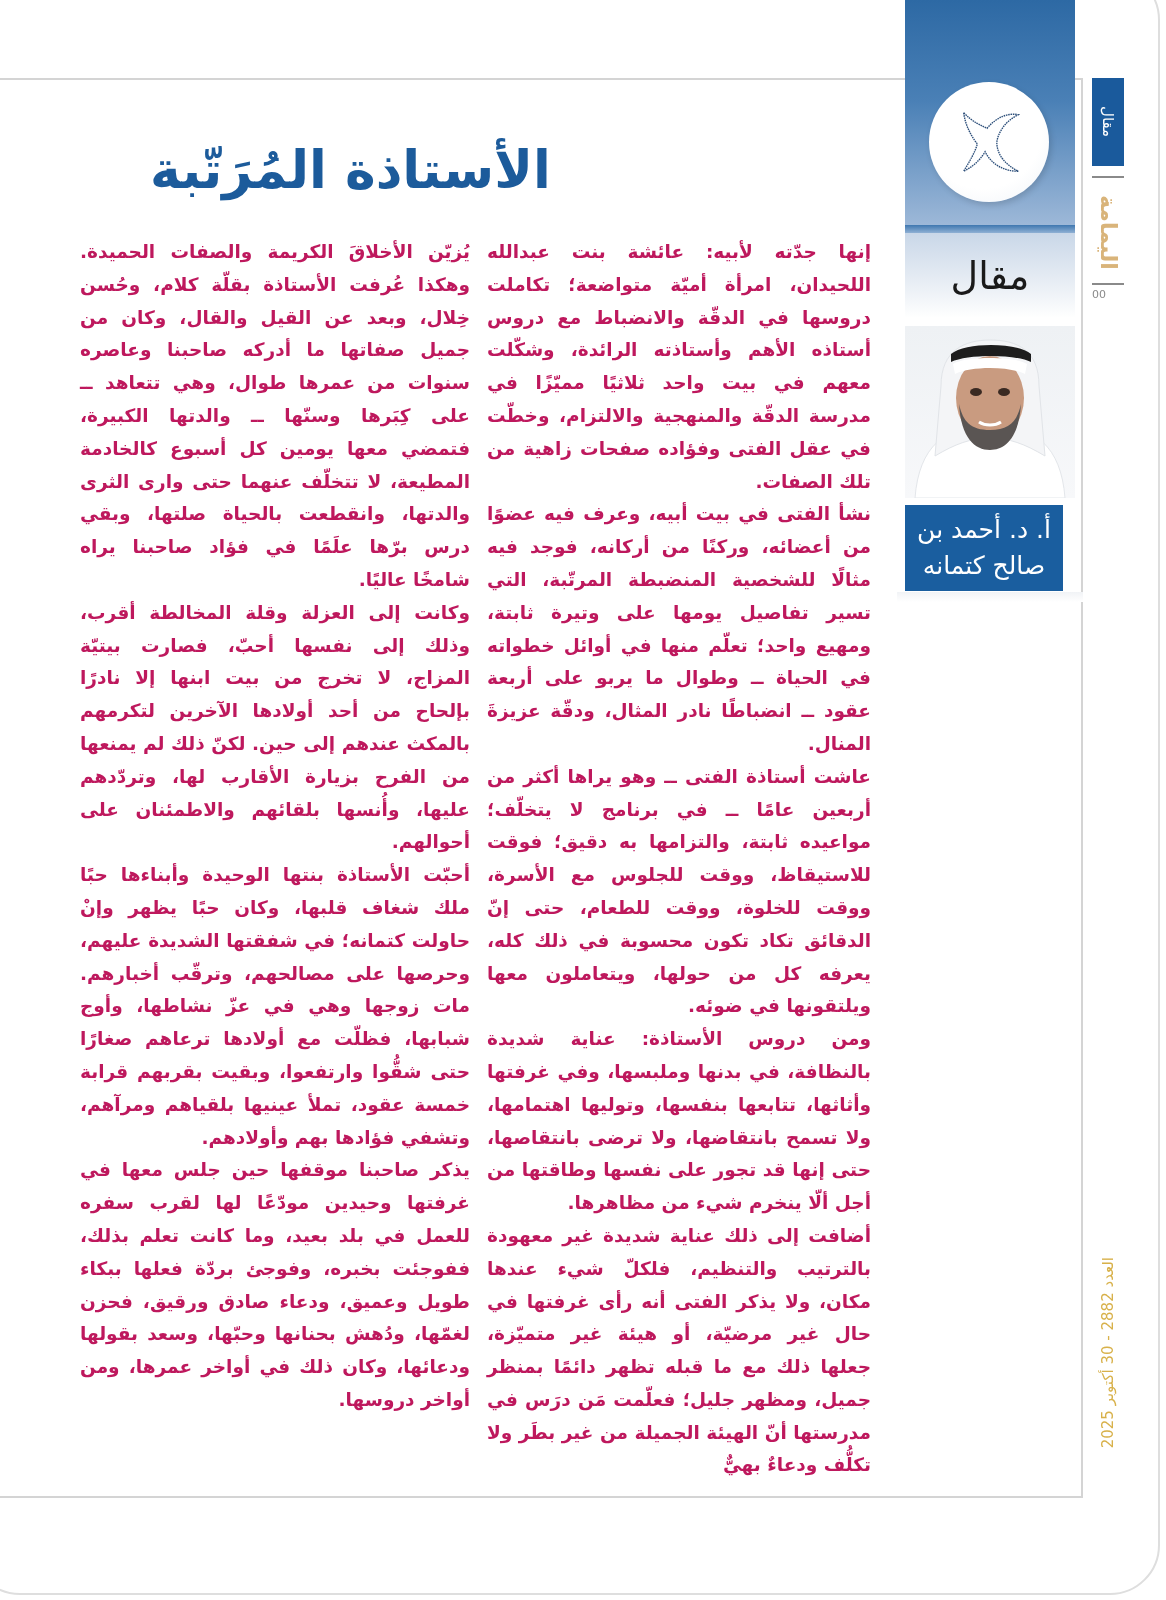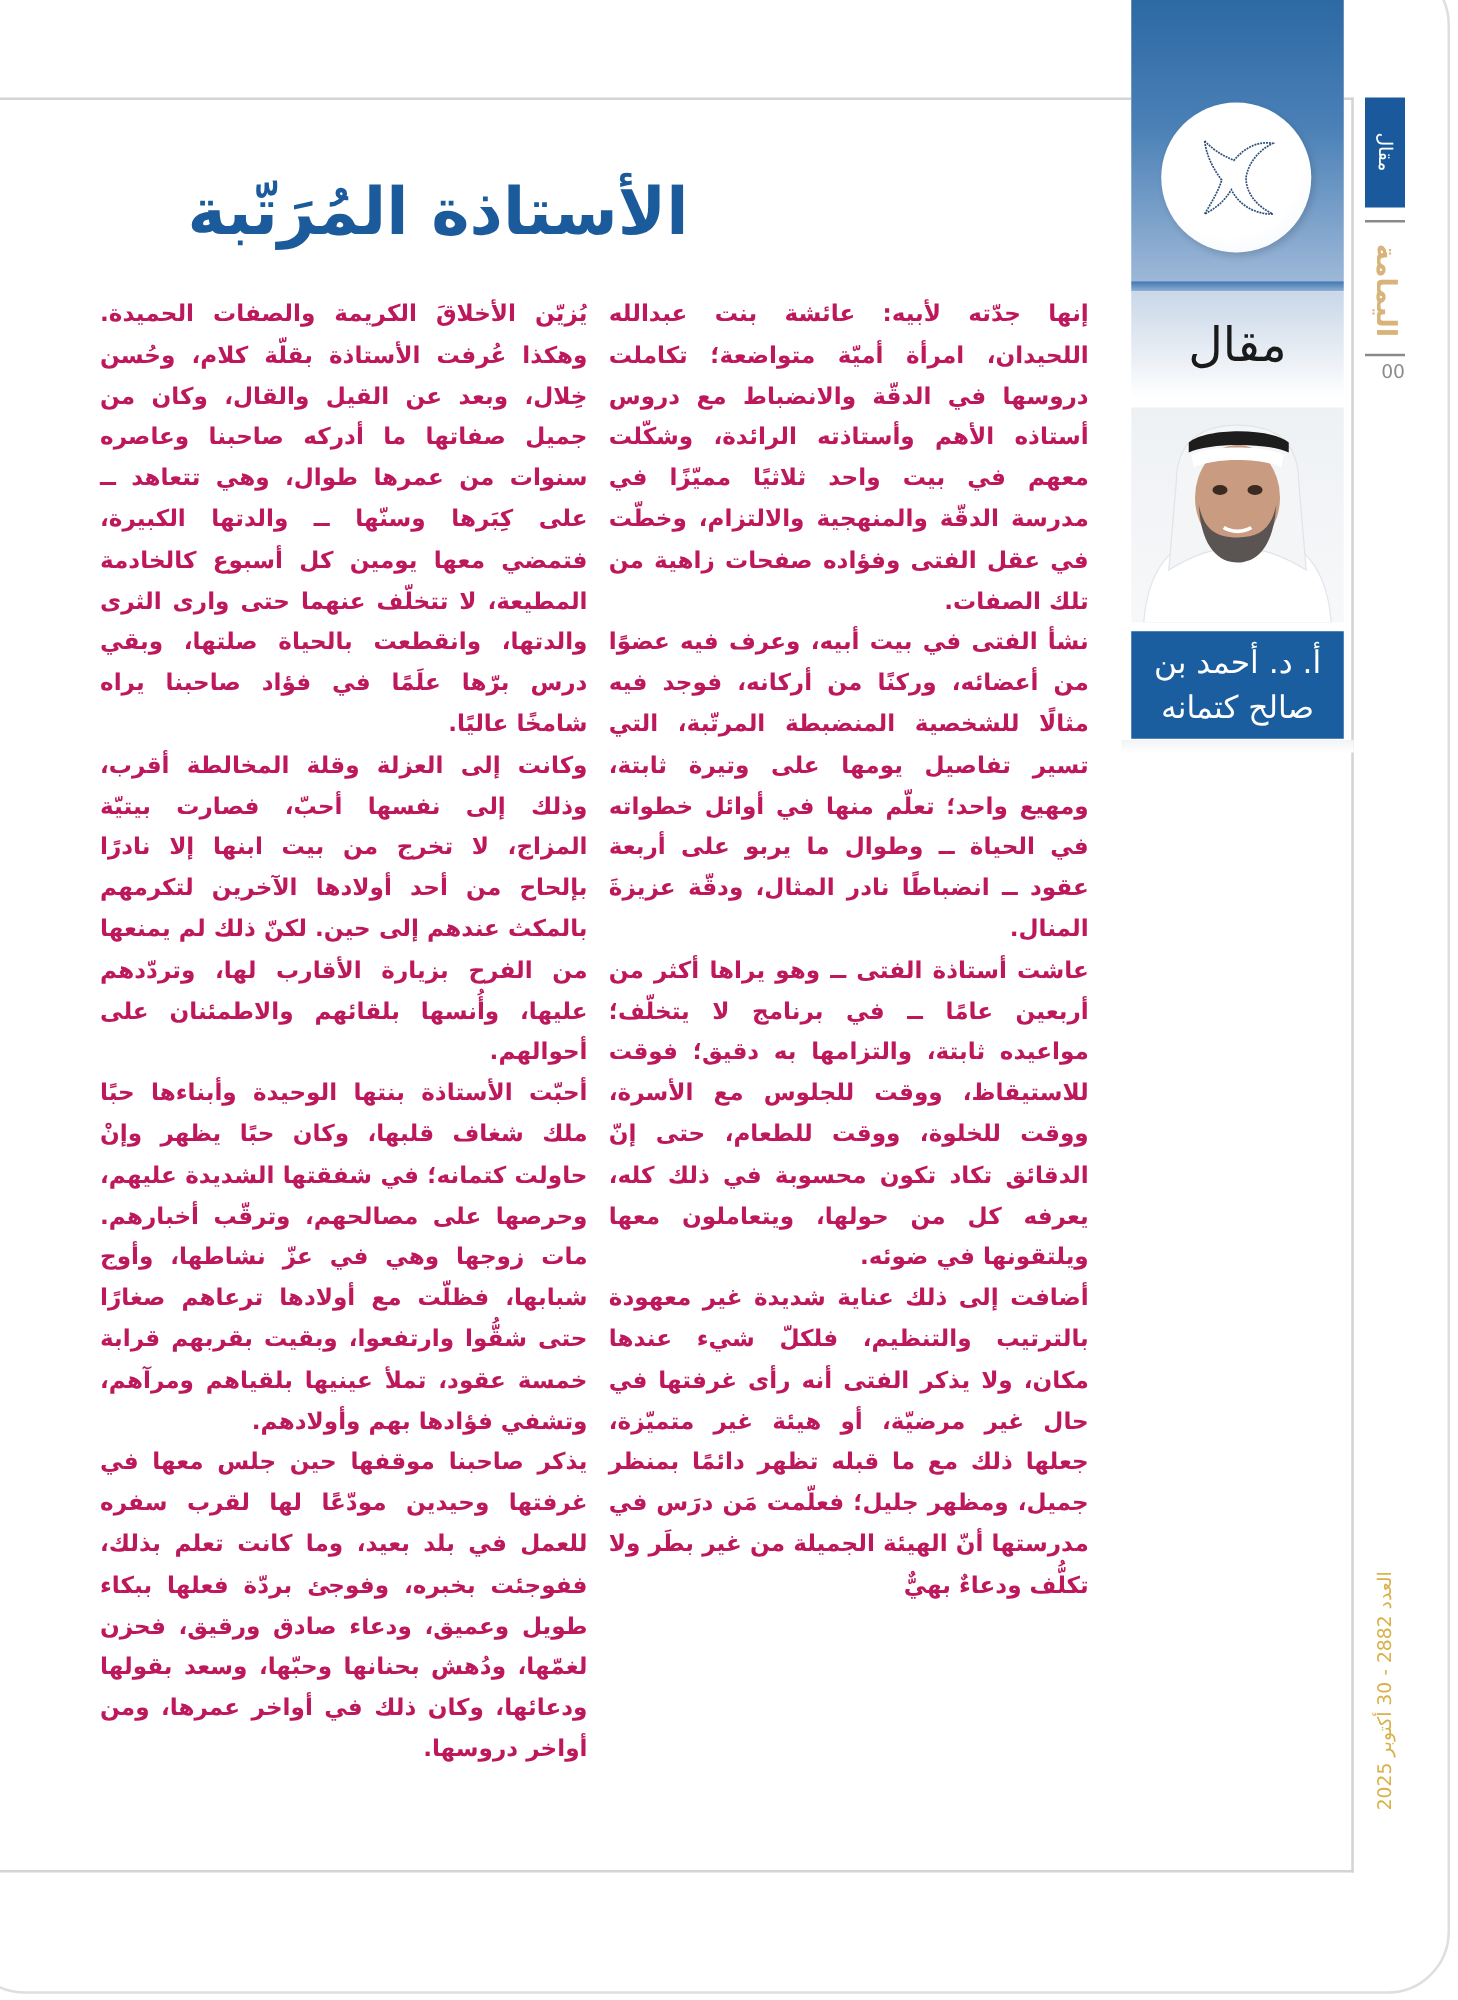--- a/index.html
+++ b/index.html
@@ -14,32 +14,32 @@
     background:linear-gradient(to bottom, #2d69a4 0%, #4a80b6 45%, #9db8d8 100%); }
   .side-band { position:absolute; left:905px; top:225px; width:170px; height:8px; background:linear-gradient(#3f77b0,#8fb0d4); }
   .side-label-box { position:absolute; left:905px; top:233px; width:170px; height:85px;
     background:linear-gradient(to bottom, #c9d7e8 0%, #eef2f7 70%, #ffffff 100%);
     display:flex; align-items:center; justify-content:center; }
   .side-label { font-size:38px; color:#1a1a1a; font-family:"DejaVu Sans", sans-serif; }
   .logo-circle { position:absolute; left:929px; top:82px; width:120px; height:120px; border-radius:50%;
     background:radial-gradient(circle at 45% 40%, #ffffff 60%, #eef2f7 100%); box-shadow:2px 3px 6px rgba(0,0,0,0.15);
     display:flex; align-items:center; justify-content:center; }
   .photo { position:absolute; left:905px; top:326px; width:170px; height:172px; background:linear-gradient(#eef1f4,#f7f8fa); overflow:hidden; }
-  .name-box { position:absolute; left:905px; top:505px; width:170px; height:86px; background:#1a5e9f;
+  .name-box { position:absolute; left:905px; top:505px; width:158px; height:86px; background:#1a5e9f;
     color:#ffffff; display:flex; flex-direction:column; align-items:center; justify-content:center; font-size:25px; line-height:36px; }
   .name-shadow { position:absolute; left:897px; top:592px; width:186px; height:10px; background:linear-gradient(#f1f3f6,#ffffff); }
 
   .tab-strip { position:absolute; left:1092px; top:78px; width:32px; height:88px; background:#1a5a9c;
     display:flex; align-items:center; justify-content:center; }
   .tab-strip span { writing-mode:vertical-rl; color:#ffffff; font-size:15px; }
   .tick1 { position:absolute; left:1092px; top:176px; width:32px; height:2px; background:#8a8a8a; }
   .brand { position:absolute; left:1092px; top:185px; width:32px; height:95px; display:flex; align-items:center; justify-content:center; }
   .brand span { writing-mode:vertical-rl; color:#d9b47a; font-size:22px; font-weight:bold; letter-spacing:1px; }
   .tick2 { position:absolute; left:1092px; top:283px; width:32px; height:2px; background:#8a8a8a; }
-  .pagenum { position:absolute; left:1092px; top:288px; width:32px; text-align:right; color:#8a8a8a; font-size:15px; }
+  .pagenum { position:absolute; left:1092px; top:288px; width:32px; text-align:left; color:#8a8a8a; font-size:11px; }
   .issue { position:absolute; left:1092px; top:1230px; width:32px; height:245px; display:flex; align-items:center; justify-content:center; }
   .issue span { writing-mode:vertical-rl; transform:rotate(180deg); color:#d8b14a; font-size:15px; white-space:nowrap; }
 
   .title { position:absolute; left:150px; top:140px; width:640px; text-align:left; color:#1c5b9b;
     font-size:52px; font-weight:bold; direction:rtl; font-family:"DejaVu Sans", sans-serif; }
 
   .col { position:absolute; top:236px; direction:rtl; text-align:justify; text-align-last:right;
     font-size:18.5px; line-height:32.8px; font-weight:bold; color:#be185d; font-family:"DejaVu Sans", sans-serif; }
   .col p { margin:0; }
   .col-right { left:487px; width:384px; }
@@ -96,20 +96,21 @@
 <div class="issue">
   <span>العدد 2882 - 30 أكتوبر 2025</span>
 </div>
 
 <div class="title">الأستاذة المُرَتّبة</div>
 
 <div class="col col-right">
   <p>إنها جدّته لأبيه: عائشة بنت عبدالله اللحيدان، امرأة أميّة متواضعة؛ تكاملت دروسها في الدقّة والانضباط مع دروس أستاذه الأهم وأستاذته الرائدة، وشكّلت معهم في بيت واحد ثلاثيًا مميّزًا في مدرسة الدقّة والمنهجية والالتزام، وخطّت في عقل الفتى وفؤاده صفحات زاهية من تلك الصفات.</p>
   <p>نشأ الفتى في بيت أبيه، وعرف فيه عضوًا من أعضائه، وركنًا من أركانه، فوجد فيه مثالًا للشخصية المنضبطة المرتّبة، التي تسير تفاصيل يومها على وتيرة ثابتة، ومهيع واحد؛ تعلّم منها في أوائل خطواته في الحياة ــ وطوال ما يربو على أربعة عقود ــ انضباطًا نادر المثال، ودقّة عزيزةَ المنال.</p>
   <p>عاشت أستاذة الفتى ــ وهو يراها أكثر من أربعين عامًا ــ في برنامج لا يتخلّف؛ مواعيده ثابتة، والتزامها به دقيق؛ فوقت للاستيقاظ، ووقت للجلوس مع الأسرة، ووقت للخلوة، ووقت للطعام، حتى إنّ الدقائق تكاد تكون محسوبة في ذلك كله، يعرفه كل من حولها، ويتعاملون معها ويلتقونها في ضوئه.</p>
+  <p>ومن دروس الأستاذة: عناية شديدة بالنظافة، في بدنها وملبسها، وفي غرفتها وأثاثها، تتابعها بنفسها، وتوليها اهتمامها، ولا تسمح بانتقاضها، ولا ترضى بانتقاصها، حتى إنها قد تجور على نفسها وطاقتها من أجل ألّا ينخرم شيء من مظاهرها.</p>
   <p>أضافت إلى ذلك عناية شديدة غير معهودة بالترتيب والتنظيم، فلكلّ شيء عندها مكان، ولا يذكر الفتى أنه رأى غرفتها في حال غير مرضيّة، أو هيئة غير متميّزة، جعلها ذلك مع ما قبله تظهر دائمًا بمنظر جميل، ومظهر جليل؛ فعلّمت مَن درَس في مدرستها أنّ الهيئة الجميلة من غير بطَر ولا تكلُّف ودعاءٌ بهيٌّ</p>
 </div>
 
 <div class="col col-left">
   <p>يُزيّن الأخلاقَ الكريمة والصفات الحميدة. وهكذا عُرفت الأستاذة بقلّة كلام، وحُسن خِلال، وبعد عن القيل والقال، وكان من جميل صفاتها ما أدركه صاحبنا وعاصره سنوات من عمرها طوال، وهي تتعاهد ــ على كِبَرها وسنّها ــ والدتها الكبيرة، فتمضي معها يومين كل أسبوع كالخادمة المطيعة، لا تتخلّف عنهما حتى وارى الثرى والدتها، وانقطعت بالحياة صلتها، وبقي درس برّها علَمًا في فؤاد صاحبنا يراه شامخًا عاليًا.</p>
   <p>وكانت إلى العزلة وقلة المخالطة أقرب، وذلك إلى نفسها أحبّ، فصارت بيتيّة المزاج، لا تخرج من بيت ابنها إلا نادرًا بإلحاح من أحد أولادها الآخرين لتكرمهم بالمكث عندهم إلى حين. لكنّ ذلك لم يمنعها من الفرح بزيارة الأقارب لها، وتردّدهم عليها، وأُنسها بلقائهم والاطمئنان على أحوالهم.</p>
   <p>أحبّت الأستاذة بنتها الوحيدة وأبناءها حبًا ملك شغاف قلبها، وكان حبًا يظهر وإنْ حاولت كتمانه؛ في شفقتها الشديدة عليهم، وحرصها على مصالحهم، وترقّب أخبارهم. مات زوجها وهي في عزّ نشاطها، وأوج شبابها، فظلّت مع أولادها ترعاهم صغارًا حتى شقُّوا وارتفعوا، وبقيت بقربهم قرابة خمسة عقود، تملأ عينيها بلقياهم ومرآهم، وتشفي فؤادها بهم وأولادهم.</p>
   <p>يذكر صاحبنا موقفها حين جلس معها في غرفتها وحيدين مودّعًا لها لقرب سفره للعمل في بلد بعيد، وما كانت تعلم بذلك، ففوجئت بخبره، وفوجئ بردّة فعلها ببكاء طويل وعميق، ودعاء صادق ورقيق، فحزن لغمّها، ودُهش بحنانها وحبّها، وسعد بقولها ودعائها، وكان ذلك في أواخر عمرها، ومن أواخر دروسها.</p>
 </div>
 

